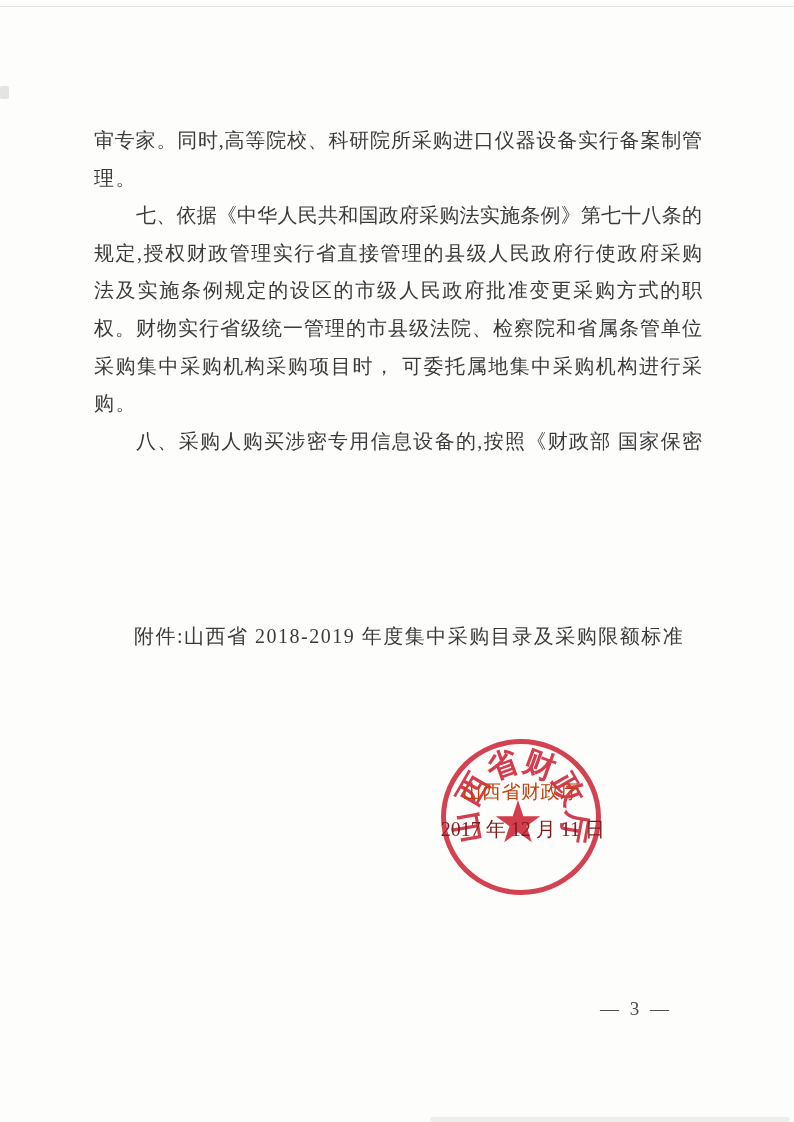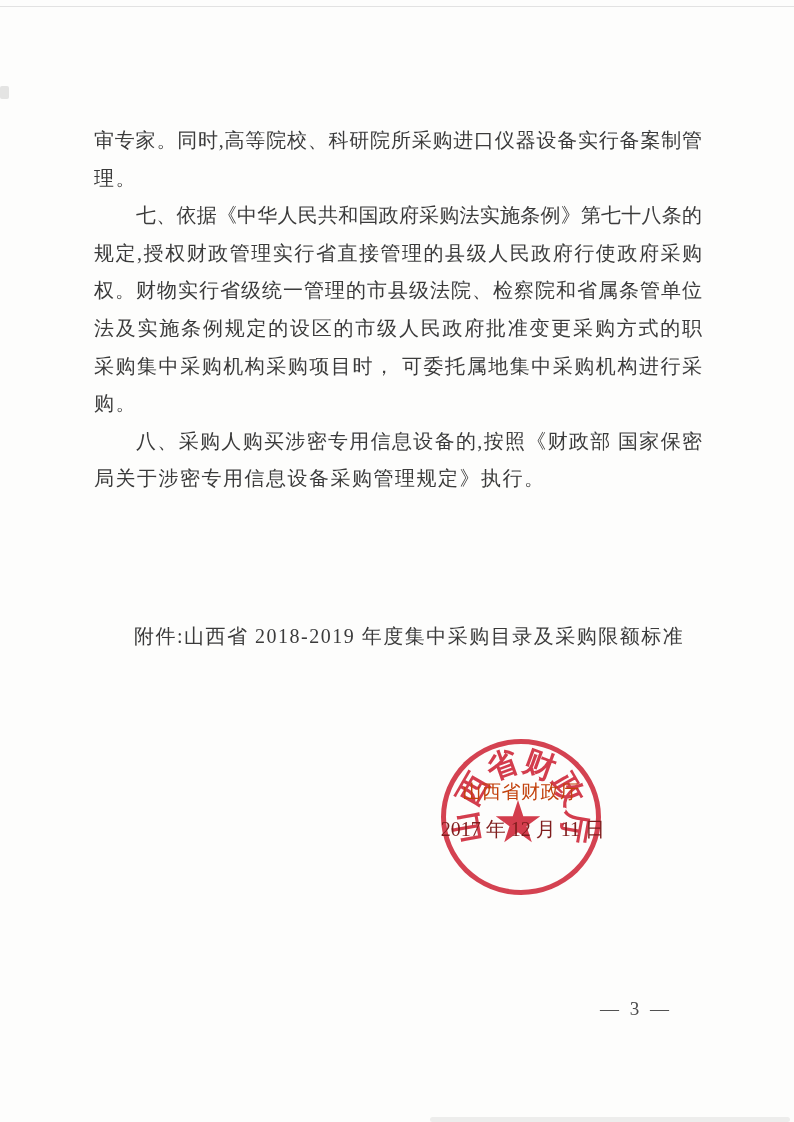--- a/index.html
+++ b/index.html
@@ -85,26 +85,25 @@
 
   <div class="scan-top-line"></div>
   <div class="scan-left-mark"></div>
   <div class="scan-bottom-smudge"></div>
 
   <div class="body-text">
     <p class="j">审专家。同时,高等院校、科研院所采购进口仪器设备实行备案制管</p>
     <p class="plain">理。</p>
     <p class="j ind">七、依据《中华人民共和国政府采购法实施条例》第七十八条的</p>
     <p class="j">规定,授权财政管理实行省直接管理的县级人民政府行使政府采购</p>
+    <p class="j">法及实施条例规定的设区的市级人民政府批准变更采购方式的职</p>
     <p class="j">权。财物实行省级统一管理的市县级法院、检察院和省属条管单位</p>
-    <p class="j">法及实施条例规定的设区的市级人民政府批准变更采购方式的职</p>
     <p class="j">采购集中采购机构采购项目时， 可委托属地集中采购机构进行采</p>
     <p class="plain">购。</p>
     <p class="j ind">八、采购人购买涉密专用信息设备的,按照《财政部 国家保密</p>
-    <p class="plain">局关于涉密专用信息设备采购管理规定》执行。</p>
   </div>
 
   <div class="attachment-line">附件:山西省 2018-2019 年度集中采购目录及采购限额标准</div>
 
   <div class="stamp">
     <div class="seal-circle"></div>
     <span class="seal-char sc0">山</span>
     <span class="seal-char sc1">西</span>
     <span class="seal-char sc2">省</span>
     <span class="seal-char sc3">财</span>

